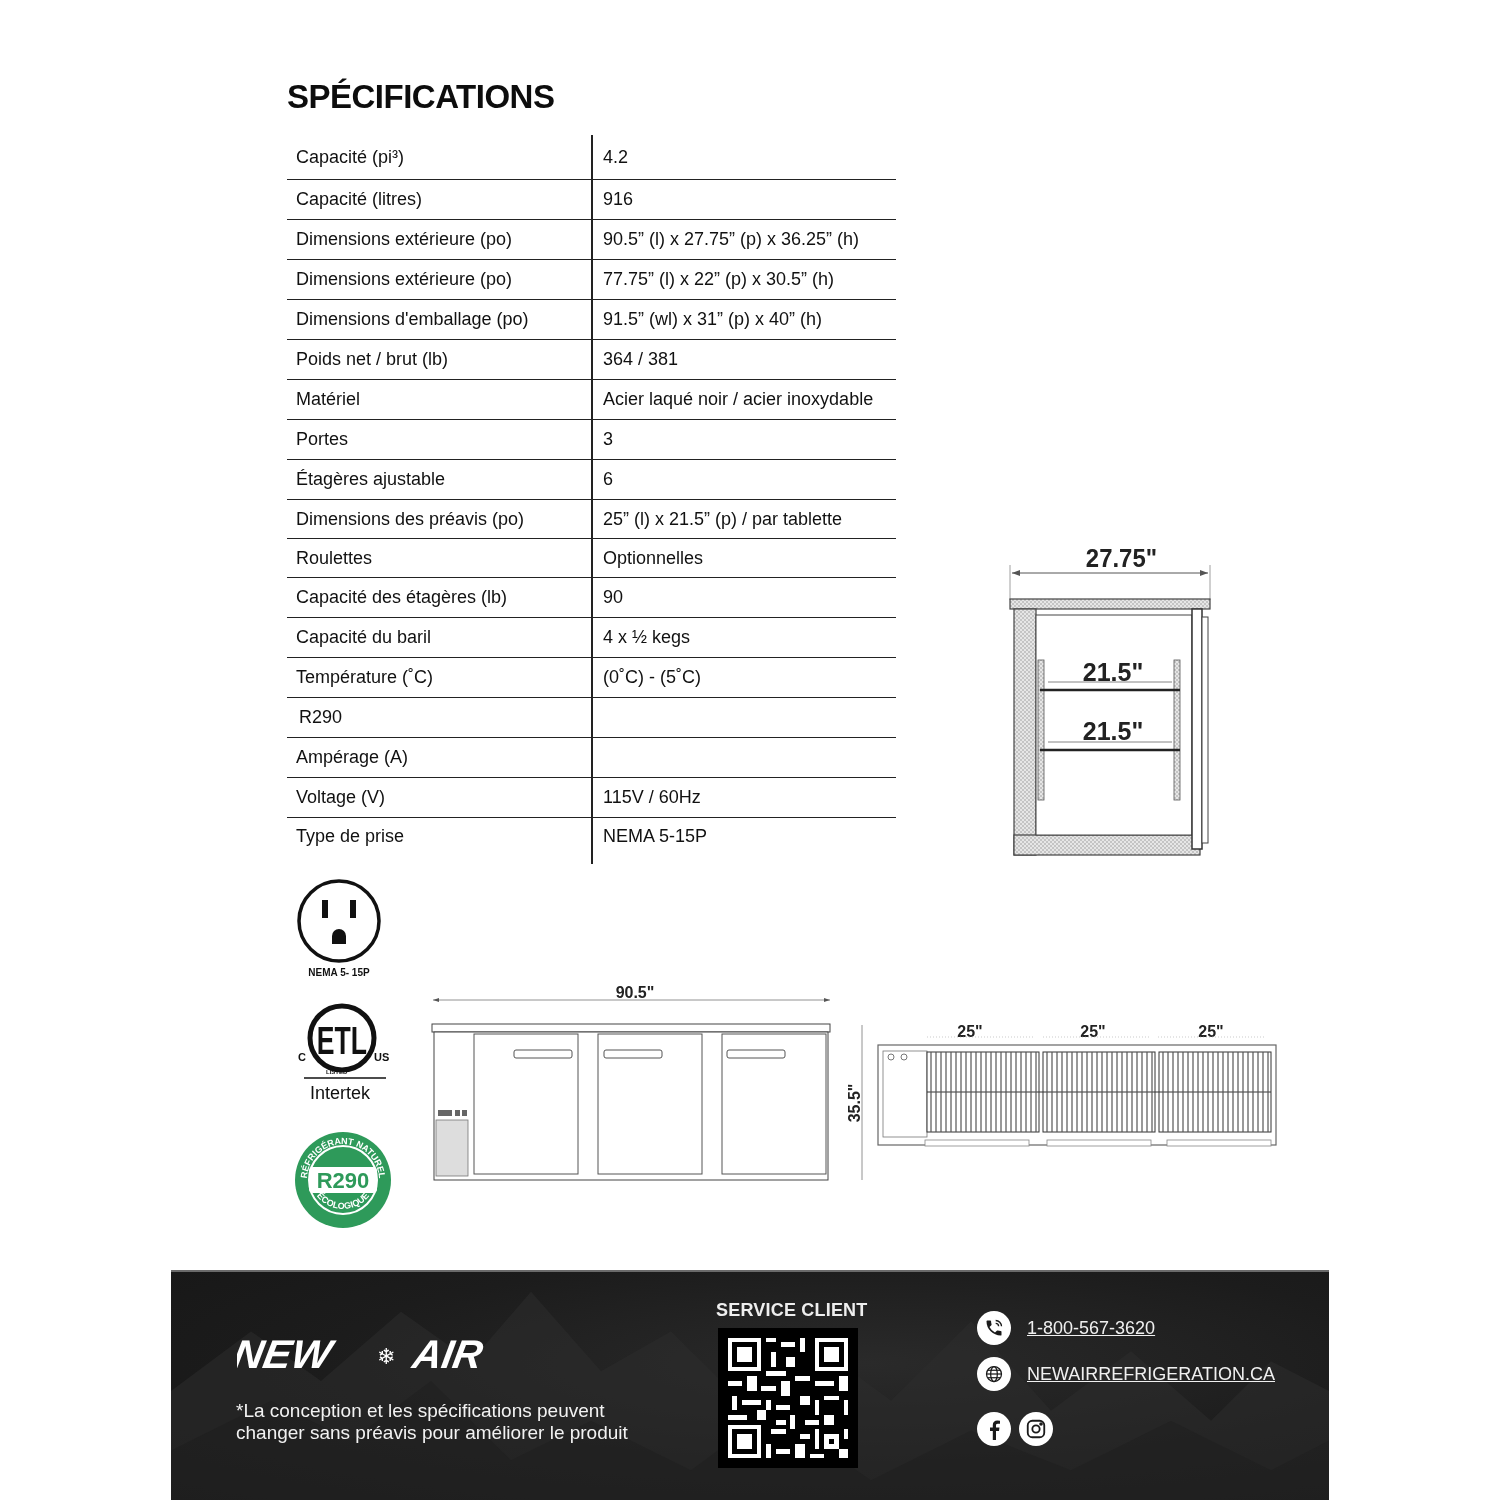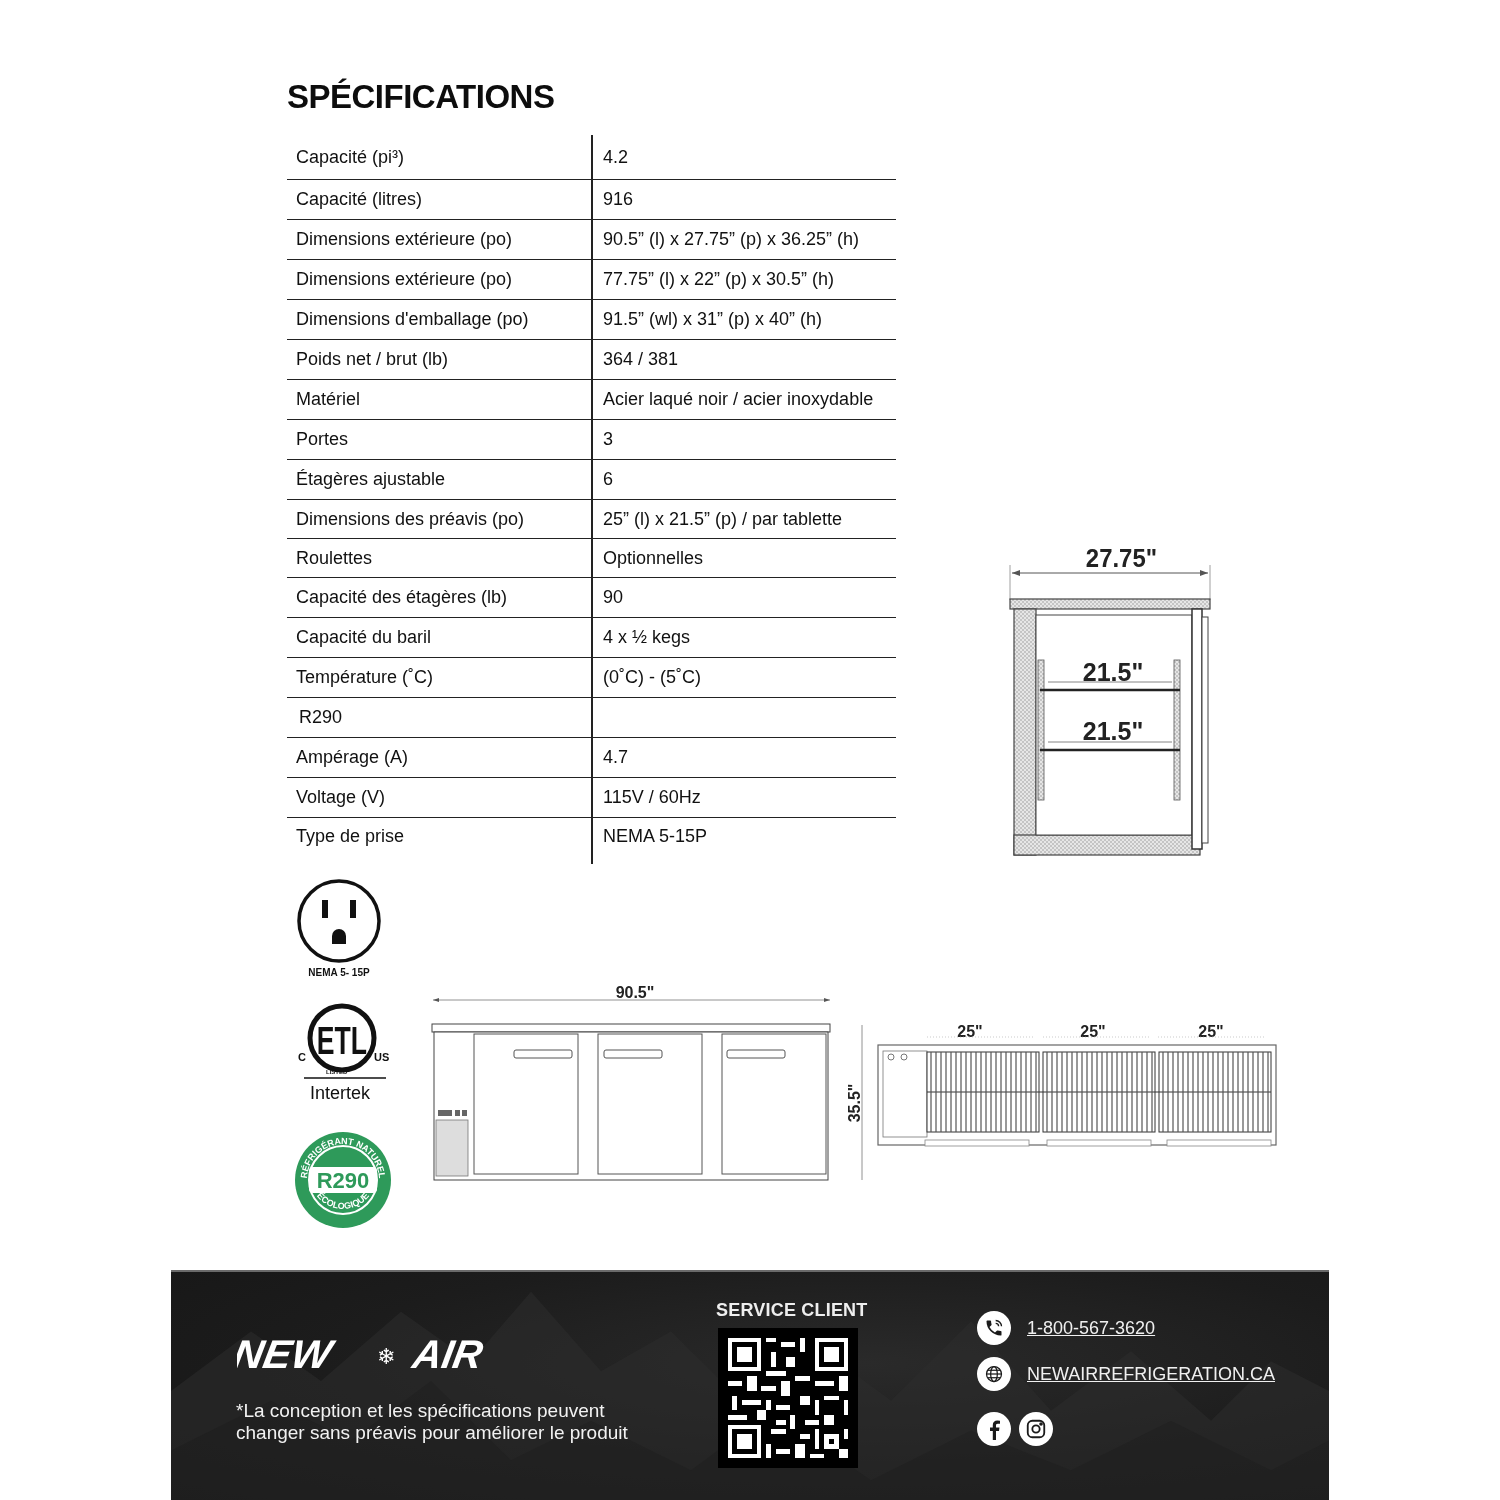--- a/index.html
+++ b/index.html
@@ -106,21 +106,20 @@
     </div>
   <div class="spec-row" style="height:40px">
       <span class="spec-label">Température (˚C)</span>
       <span class="spec-value">(0˚C) - (5˚C)</span>
     </div>
   <div class="spec-row" style="height:40px">
       <span class="spec-value">R290</span>
     </div>
   <div class="spec-row" style="height:40px">
       <span class="spec-label">Ampérage (A)</span>
-      <span class="spec-value">4.7</span>
     </div>
   <div class="spec-row" style="height:40px">
       <span class="spec-label">Voltage (V)</span>
       <span class="spec-value">115V / 60Hz</span>
     </div>
   <div class="spec-row last" style="height:36px">
       <span class="spec-label">Type de prise</span>
       <span class="spec-value">NEMA 5-15P</span>
     </div>
 </div>

